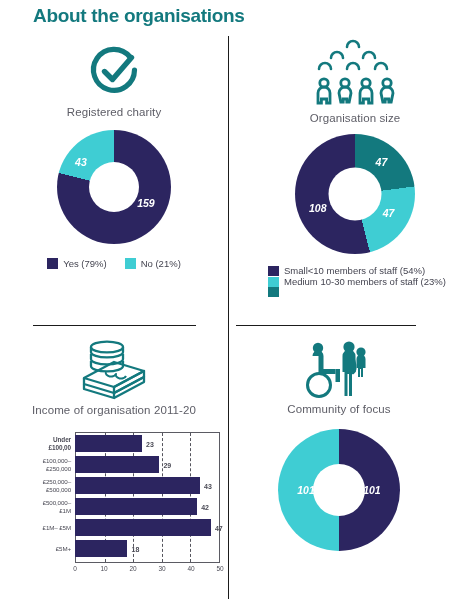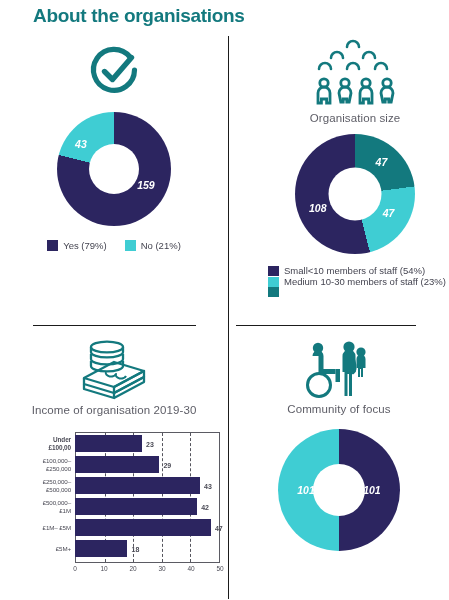--- a/index.html
+++ b/index.html
@@ -204,20 +204,21 @@
 
 <div class="quad" id="quad-charity">
 
   <div class="icon-wrap" style="height:62px;">
     <svg width="56" height="56" viewBox="0 0 56 56">
       <path d="M44 13 A20.5 20.5 0 1 0 48.5 26" fill="none" stroke="#13797E" stroke-width="5.2" stroke-linecap="round"></path>
       <path d="M18.5 27.5 L26.5 35.5 L45.5 13.5" fill="none" stroke="#13797E" stroke-width="5.4" stroke-linecap="round" stroke-linejoin="round"></path>
     </svg>
   </div>
 
+  <div class="section-label" style="margin-top:6px;">Registered charity</div>
 
   <div style="display:flex;justify-content:center;margin-top:12px;">
     <div class="donut" id="donut-charity" style="width:114px;height:114px;background:conic-gradient(#2C2560 0deg 284.4deg, #3FCDD3 284.4deg 360deg);">
       <div class="hole" style="width:50px;height:50px;"></div>
       <div class="slice-label" style="left:78%;top:64%;">159</div>
       <div class="slice-label" style="left:21%;top:28%;">43</div>
     </div>
   </div>
 
   <div class="legend-inline" style="margin-top:14px;">
@@ -295,21 +296,21 @@
         <path d="M14 40 L44 24 L74 33 L44 49 Z"></path>
         <path d="M14 40 l0 6 L44 55 l0 -6"></path>
         <path d="M44 49 L74 33 l0 6 L44 55"></path>
         <path d="M14 46 l0 5 L44 60 l0 -5"></path>
         <path d="M44 55 L74 39 l0 5 L44 60"></path>
         <path d="M36 34 a5 3.4 0 1 0 10 2 a5 3.4 0 1 0 10 2" stroke-width="2"></path>
       </g>
     </svg>
   </div>
 
-  <div class="section-label" style="margin-top:4px;">Income of organisation 2019-30</div>
+  <div class="section-label" style="margin-top:4px;">Income of organisation 2011-20</div>
 </div>
 
 <div id="bar-chart-area">
 
   <div class="plot-frame">
     <div class="gridline" style="left:20%;"></div>
     <div class="gridline" style="left:40%;"></div>
     <div class="gridline" style="left:60%;"></div>
     <div class="gridline" style="left:80%;"></div>
   </div>

